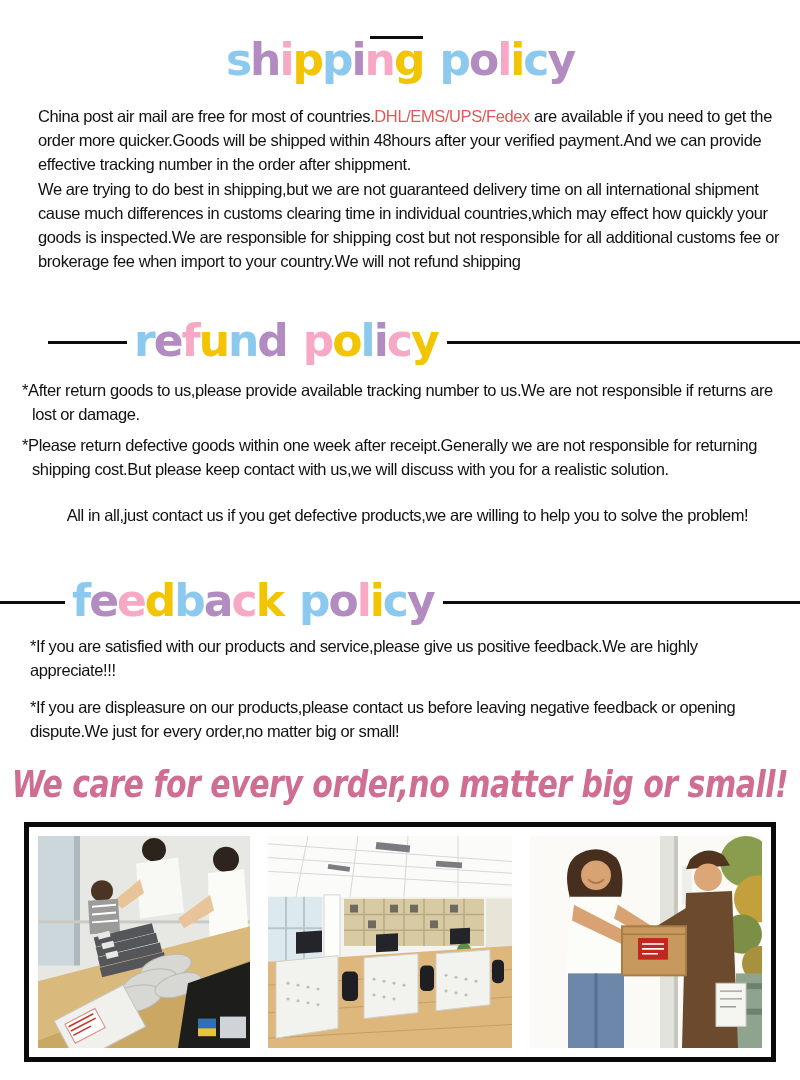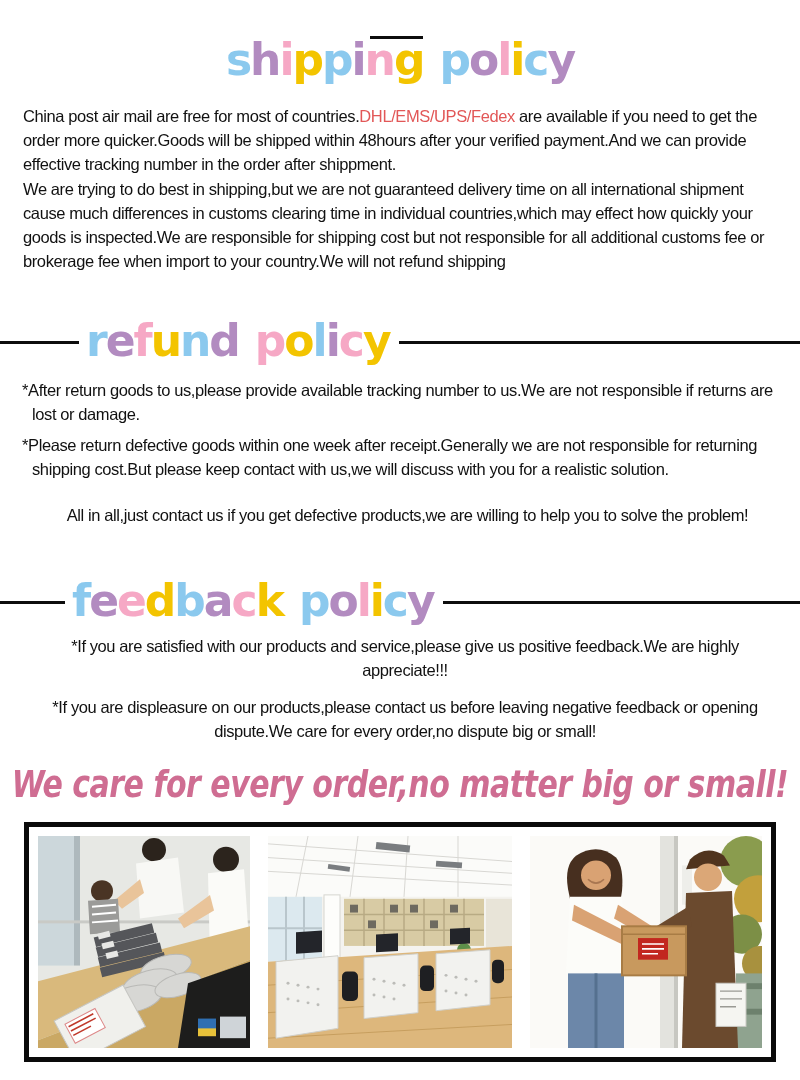--- a/index.html
+++ b/index.html
@@ -27,24 +27,24 @@
     white-space:nowrap;
     transform:translateY(-1px);
   }
   .bubble-title .wsp{display:inline-block;width:16px;}
   
   .text-block{
     position:absolute;left:22px;width:758px;
     color:#111111;
     font-size:16.5px;line-height:24px;letter-spacing:-0.4px;
   }
-  .para{margin:0 0 1px 1px;}
+  .para{margin:0 0 1px 16px;}
   .policy-item{margin:0 0 7px 0;padding-left:10px;text-indent:-10px;}
   .policy-item.no-star{padding-left:13px;text-indent:0;margin-top:22px;text-align:center;}
-  .fb-item{margin:0 0 13px 8px;text-align:center;}
+  .fb-item{margin:0 0 13px 8px;}
   
   .tagline{
     position:absolute;left:0;right:0;top:762px;
     text-align:center;
     font-family:"DejaVu Sans", sans-serif;
     font-weight:bold;font-style:italic;
     font-size:30px;letter-spacing:-0.5px;
     color:#cf6d92;
     transform:scaleY(1.25);
     transform-origin:top center;
@@ -74,41 +74,41 @@
     <div class="hr-line hr-left" style="width:53px;"></div>
     <div class="bubble-title"><span style="color: rgb(139, 201, 238);">s</span><span style="color: rgb(178, 139, 192);">h</span><span style="color: rgb(246, 168, 197);">i</span><span style="color: rgb(243, 196, 0);">p</span><span style="color: rgb(139, 201, 238);">p</span><span style="color: rgb(178, 139, 192);">i</span><span style="color: rgb(246, 168, 197);">n</span><span style="color: rgb(243, 196, 0);">g</span><span class="wsp"></span><span style="color: rgb(139, 201, 238);">p</span><span style="color: rgb(178, 139, 192);">o</span><span style="color: rgb(246, 168, 197);">l</span><span style="color: rgb(243, 196, 0);">i</span><span style="color: rgb(139, 201, 238);">c</span><span style="color: rgb(178, 139, 192);">y</span></div>
     <div class="hr-line hr-right"></div>
   </div>
 
   <div class="text-block" style="top:104px;">
     <p class="para"><span>China post air mail are free for most of countries.</span><span style="color: rgb(226, 87, 87);">DHL/EMS/UPS/Fedex</span><span> are available if you need to get the order more quicker.Goods will be shipped within 48hours after your verified payment.And we can provide effective tracking number in the order after shippment.</span></p>
     <p class="para"><span>We are trying to do best in shipping,but we are not guaranteed delivery time on all international shipment cause much differences in customs clearing time in individual countries,which may effect how quickly your goods is inspected.We are responsible for shipping cost but not responsible for all additional customs fee or brokerage fee when import to your country.We will not refund shipping</span></p>
   </div>
 
-  <div class="sec-header" style="top:310px;">
+  <div class="sec-header" style="top:310px;margin-left:48px;">
     <div class="hr-line hr-left" style="width:79px;"></div>
     <div class="bubble-title"><span style="color: rgb(139, 201, 238);">r</span><span style="color: rgb(178, 139, 192);">e</span><span style="color: rgb(246, 168, 197);">f</span><span style="color: rgb(243, 196, 0);">u</span><span style="color: rgb(139, 201, 238);">n</span><span style="color: rgb(178, 139, 192);">d</span><span class="wsp"></span><span style="color: rgb(246, 168, 197);">p</span><span style="color: rgb(243, 196, 0);">o</span><span style="color: rgb(139, 201, 238);">l</span><span style="color: rgb(178, 139, 192);">i</span><span style="color: rgb(246, 168, 197);">c</span><span style="color: rgb(243, 196, 0);">y</span></div>
     <div class="hr-line hr-right"></div>
   </div>
 
   <div class="text-block policy-list" style="top:378px;">
     <p class="policy-item">*After return goods to us,please provide available tracking number to us.We are not responsible if returns are lost or damage.</p>
     <p class="policy-item">*Please return defective goods within one week after receipt.Generally we are not responsible for returning shipping cost.But please keep contact with us,we will discuss with you for a realistic solution.</p>
     <p class="policy-item no-star">All in all,just contact us if you get defective products,we are willing to help you to solve the problem!</p>
   </div>
 
   <div class="sec-header" style="top:570px;">
     <div class="hr-line hr-left" style="width:65px;"></div>
     <div class="bubble-title"><span style="color: rgb(139, 201, 238);">f</span><span style="color: rgb(178, 139, 192);">e</span><span style="color: rgb(246, 168, 197);">e</span><span style="color: rgb(243, 196, 0);">d</span><span style="color: rgb(139, 201, 238);">b</span><span style="color: rgb(178, 139, 192);">a</span><span style="color: rgb(246, 168, 197);">c</span><span style="color: rgb(243, 196, 0);">k</span><span class="wsp"></span><span style="color: rgb(139, 201, 238);">p</span><span style="color: rgb(178, 139, 192);">o</span><span style="color: rgb(246, 168, 197);">l</span><span style="color: rgb(243, 196, 0);">i</span><span style="color: rgb(139, 201, 238);">c</span><span style="color: rgb(178, 139, 192);">y</span></div>
     <div class="hr-line hr-right"></div>
   </div>
 
   <div class="text-block" style="top:634px;">
     <p class="fb-item">*If you are satisfied with our products and service,please give us positive feedback.We are highly appreciate!!!</p>
-    <p class="fb-item">*If you are displeasure on our products,please contact us before leaving negative feedback or opening dispute.We care for every order,no dispute big or small!</p>
+    <p class="fb-item">*If you are displeasure on our products,please contact us before leaving negative feedback or opening dispute.We just for every order,no matter big or small!</p>
   </div>
 
   <div class="tagline">We care for every order,no matter big or small!</div>
 
   <div class="photo-frame">
 
     <div class="photo ph1">
       <svg viewBox="0 0 212 216" preserveAspectRatio="none">
         <rect width="212" height="216" fill="#e7e8e4"></rect>
         <rect x="0" y="0" width="36" height="132" fill="#ccd7db"></rect>

